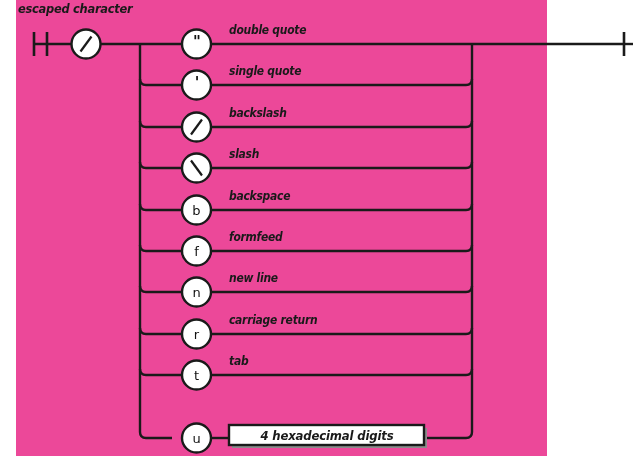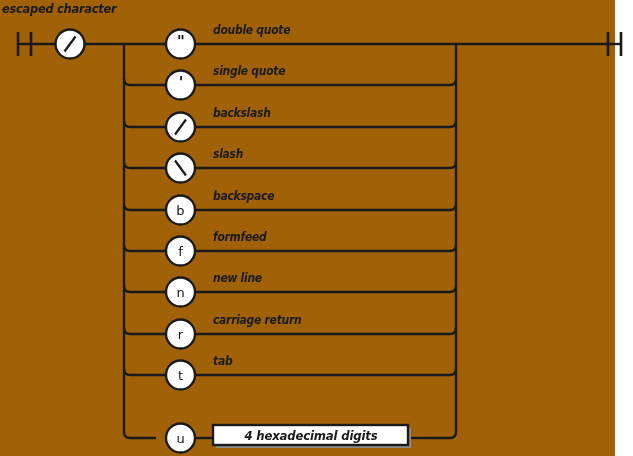--- a/index.html
+++ b/index.html
@@ -8,23 +8,24 @@
     background: #ffffff;
   }
   body {
     width: 633px;
     height: 456px;
     overflow: hidden;
     font-family: "Liberation Sans", sans-serif;
   }
   #diagram-root {
     position: relative;
-    width: 615px;
+    width: 531px;
     height: 456px;
-    background: #a16207;
+    background: #ec4899;
+    margin-left: 16px;
   }
   #rail-svg {
     position: absolute;
     left: 0;
     top: 0;
     width: 633px;
     height: 456px;
   }
   .title-text {
     position: absolute;

